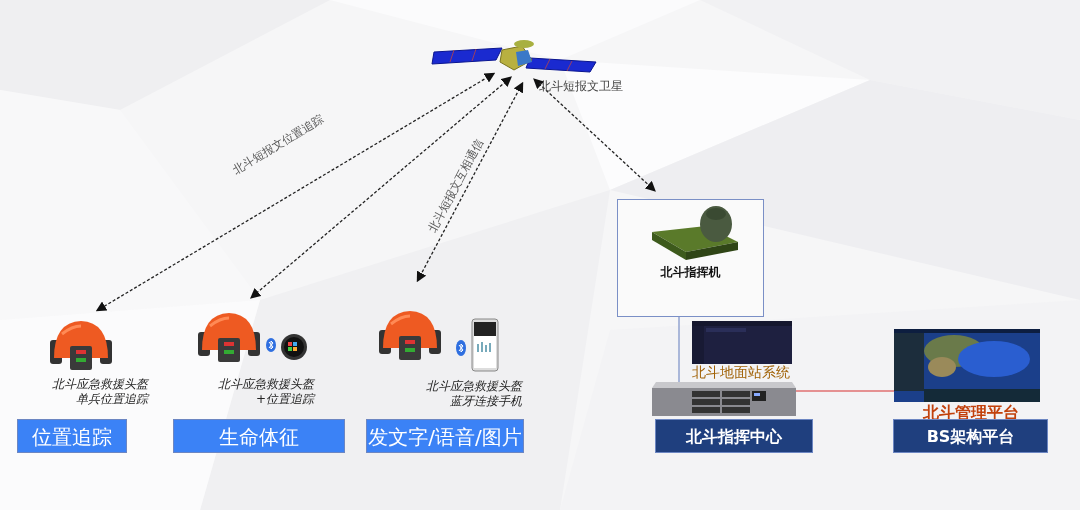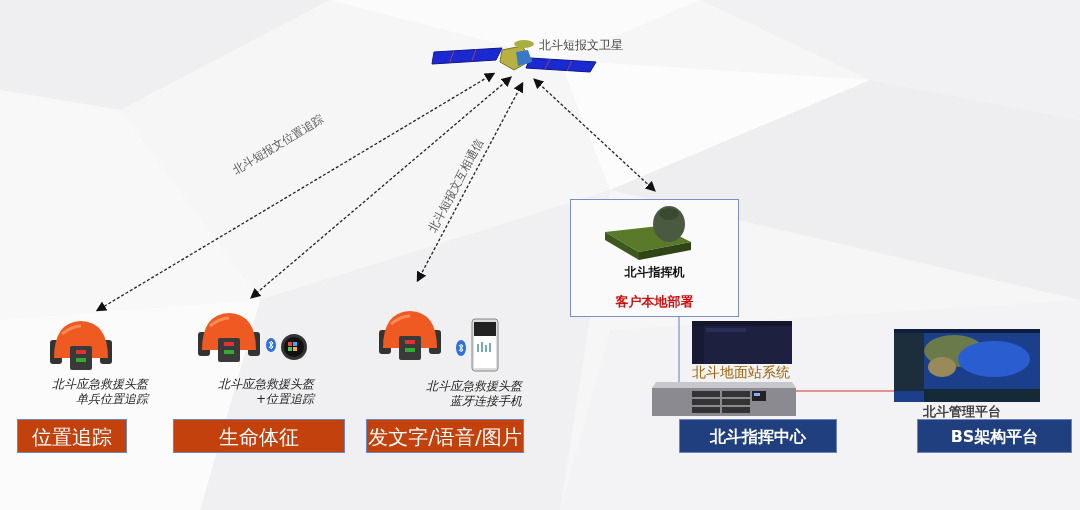--- a/index.html
+++ b/index.html
@@ -5,34 +5,34 @@
   html, body { margin: 0; padding: 0; }
   body {
     width: 1080px; height: 510px; position: relative; overflow: hidden;
     font-family: "DejaVu Sans", "Liberation Sans", sans-serif;
     background: #f6f6f7;
   }
   .bg { position: absolute; inset: 0; }
   .abs { position: absolute; }
   .label-dark { color: #222; font-size: 12px; text-align: right; line-height: 15px; font-style: italic; }
   .cat-box {
-    position: absolute; background: #c2410c; color: #fff; text-align: center;
+    position: absolute; background: #3b82f6; color: #fff; text-align: center;
     font-size: 20px; line-height: 34px; height: 34px; border: 1px solid #6c86c2; box-sizing: border-box;
   }
-  .cat-box.dark { background: #1f3f7e; font-weight: bold; font-size: 16px; margin-left: 24px; }
-  .sat-label { color: #444; font-size: 12px; }
+  .cat-box.dark { background: #1f3f7e; font-weight: bold; font-size: 16px; }
+  .sat-label { color: #444; font-size: 12px; margin-top: 41px; }
   .rot-label { color: #555; font-size: 11.5px; white-space: nowrap; }
   .local-box {
-    position: absolute; left: 570px; top: 199px; width: 169px; height: 118px;
+    position: absolute; left: 617px; top: 199px; width: 147px; height: 118px;
     border: 1.5px solid #7a8fc6; background: #fafafa; box-sizing: border-box;
   }
   .local-title { position: absolute; left: 0; width: 100%; top: 64px; text-align: center; font-weight: bold; font-size: 12px; color: #111; }
   .local-red { position: absolute; left: 0; width: 100%; top: 93px; text-align: center; font-weight: bold; font-size: 13px; color: #d01010; }
   .gs-label { color: #a16207; font-size: 14px; text-align: center; }
-  .plat-label { color: #404040; font-weight: bold; font-size: 13px; font-family: Liberation Mono, monospace; }
+  .plat-label { color: #c2410c; font-weight: bold; font-size: 16px; font-family: Liberation Mono, monospace; }
 </style>
 </head>
 <body>
 
 <svg class="bg" width="1080" height="510">
   <polygon points="0,0 330,0 120,110 0,90" fill="#efeff1"></polygon>
   <polygon points="330,0 700,0 560,60" fill="#fbfbfc"></polygon>
   <polygon points="700,0 1080,0 1080,120 870,80" fill="#f1f1f3"></polygon>
   <polygon points="560,60 870,80 610,190" fill="#fcfcfd"></polygon>
   <polygon points="610,190 870,80 1080,120 1080,300" fill="#eeeef1"></polygon>
@@ -146,21 +146,20 @@
 
 <div class="local-box">
   <svg class="abs" style="left:28px;top:2px" width="100" height="62">
     <polygon points="6,30 60,24 92,40 40,50" fill="#5a7a2a"></polygon>
     <polygon points="6,30 40,50 40,58 6,38" fill="#3d5a1c"></polygon>
     <polygon points="40,50 92,40 92,48 40,58" fill="#2f4516"></polygon>
     <ellipse cx="70" cy="22" rx="16" ry="18" fill="#4a5a40"></ellipse>
     <ellipse cx="70" cy="12" rx="10" ry="6" fill="#3a4a32"></ellipse>
   </svg>
   <div class="local-title">北斗指挥机</div>
-  <div class="local-red">客户本地部署</div>
 </div>
 
 <svg class="abs" style="left:692px;top:321px" width="100" height="43">
   <rect x="0" y="0" width="100" height="43" fill="#1e2040"></rect>
   <rect x="0" y="0" width="100" height="5" fill="#15172e"></rect>
   <rect x="2" y="6" width="10" height="4" fill="#3a6ad8"></rect>
   <rect x="0" y="5" width="12" height="38" fill="#181a34"></rect>
   <rect x="14" y="7" width="40" height="4" fill="#2a2e58"></rect>
 </svg>
 <div class="abs gs-label" style="left:692px;top:364px">北斗地面站系统</div>

